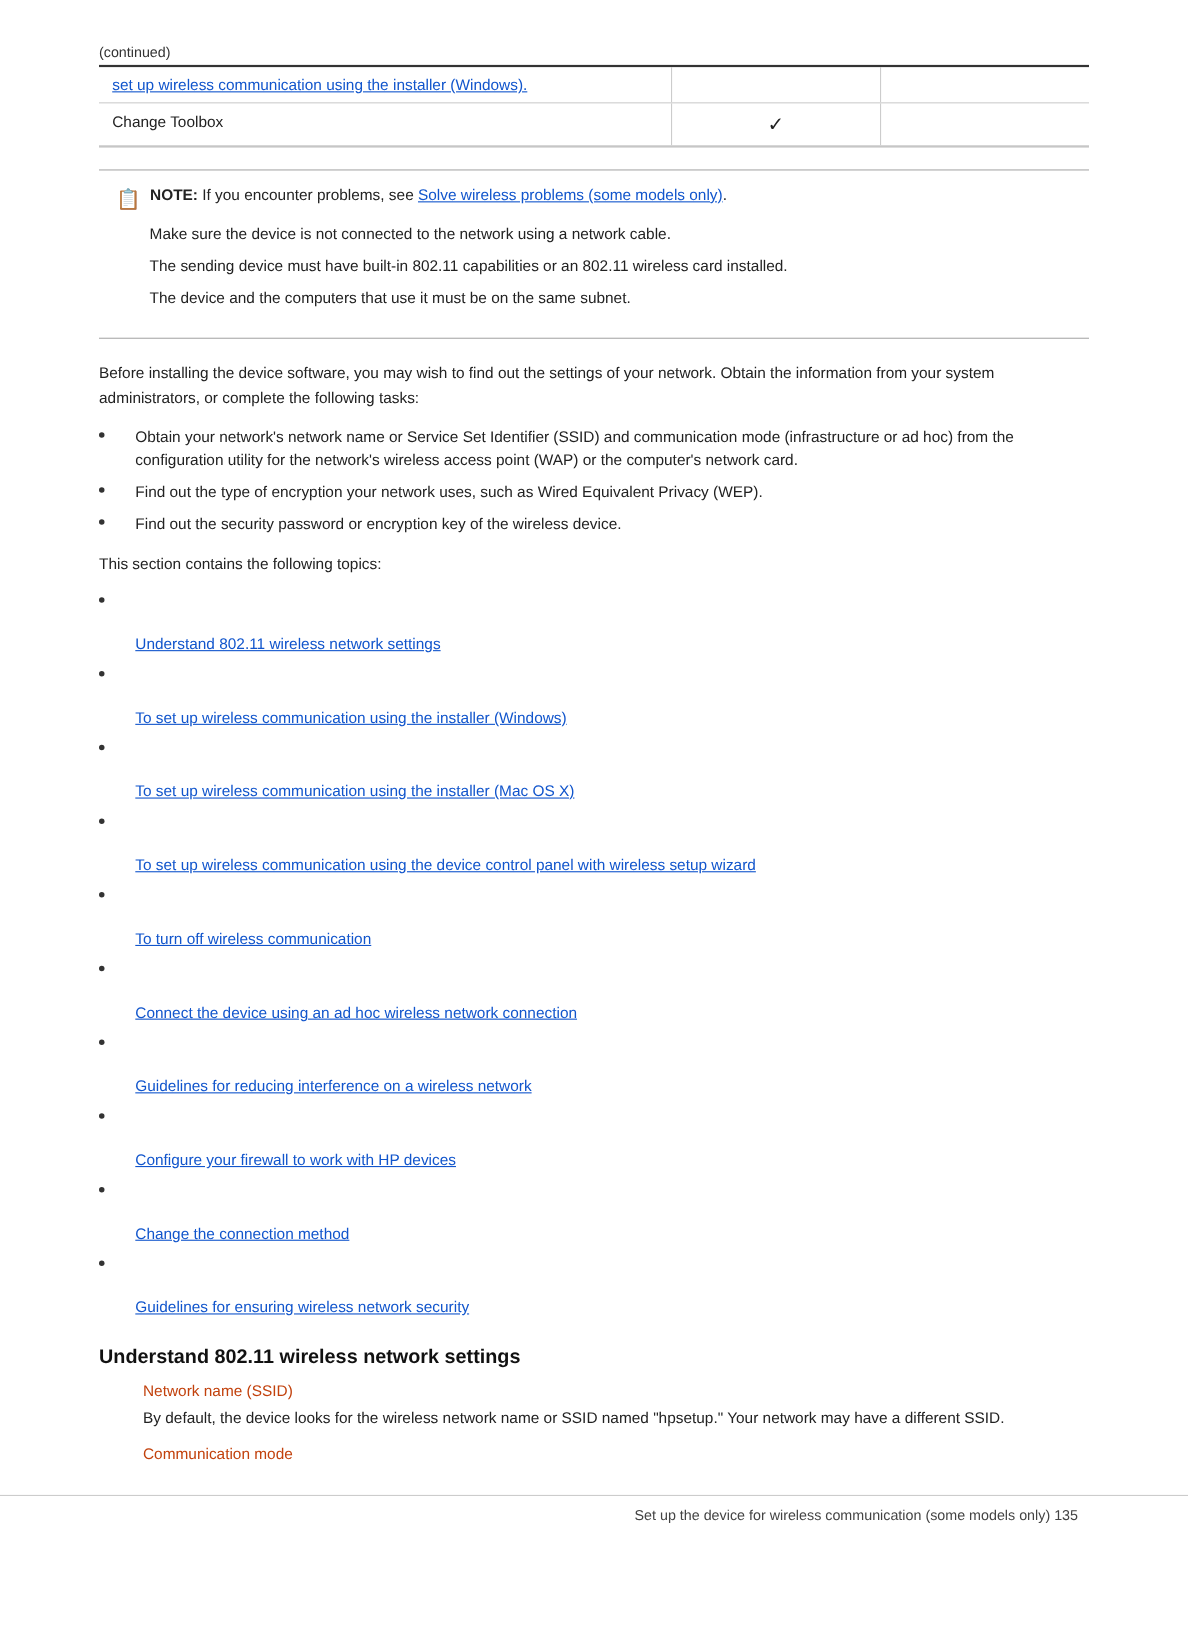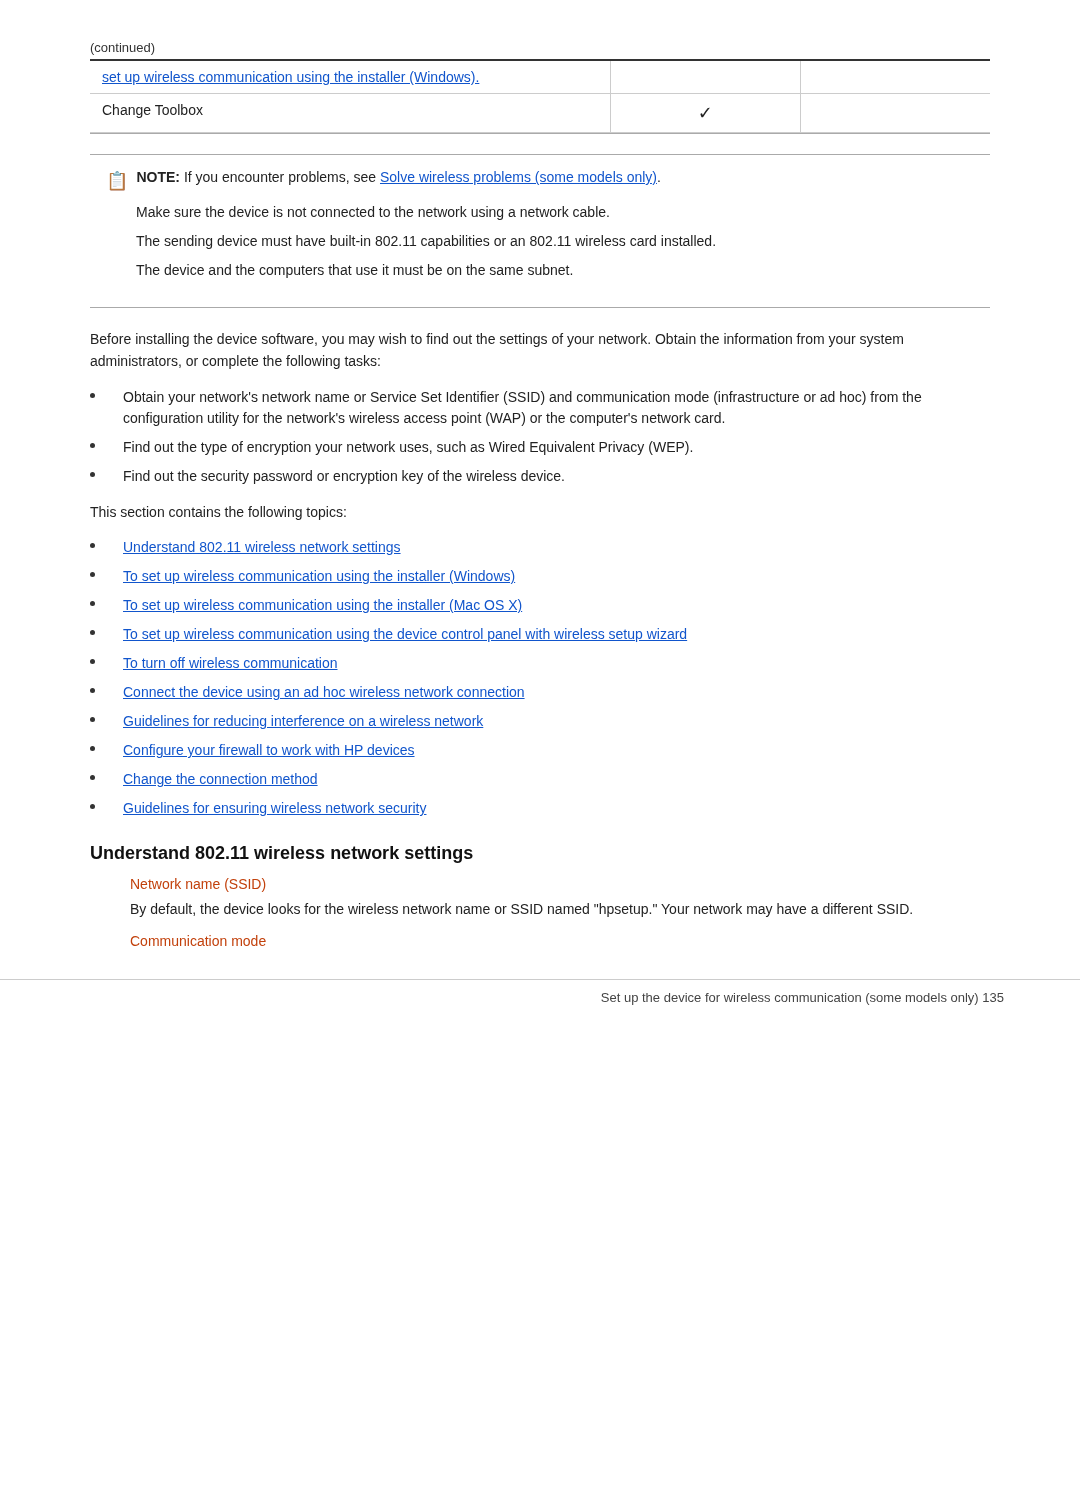--- a/index.html
+++ b/index.html
@@ -57,20 +57,21 @@
 
     .table-cell:last-child {
       flex: 1;
       border-right: none;
     }
 
     .link {
       color: #1155cc;
       text-decoration: underline;
       cursor: pointer;
+      margin-top: 38px;
     }
 
     .checkmark {
       font-size: 18px;
       color: #222;
     }
 
     .note-box {
       border-top: 1px solid #aaa;
       border-bottom: 1px solid #aaa;
@@ -163,21 +164,21 @@
       padding-left: 40px;
     }
 
     .footer {
       position: absolute;
       bottom: 30px;
       left: 0;
       right: 0;
       display: flex;
       justify-content: flex-end;
-      padding: 0 76px;
+      padding: 0 100px;
       font-size: 13px;
       color: #444;
       border-top: 1px solid #ccc;
       padding-top: 10px;
     }
 
     .footer-left {
       flex: 1;
     }
 

